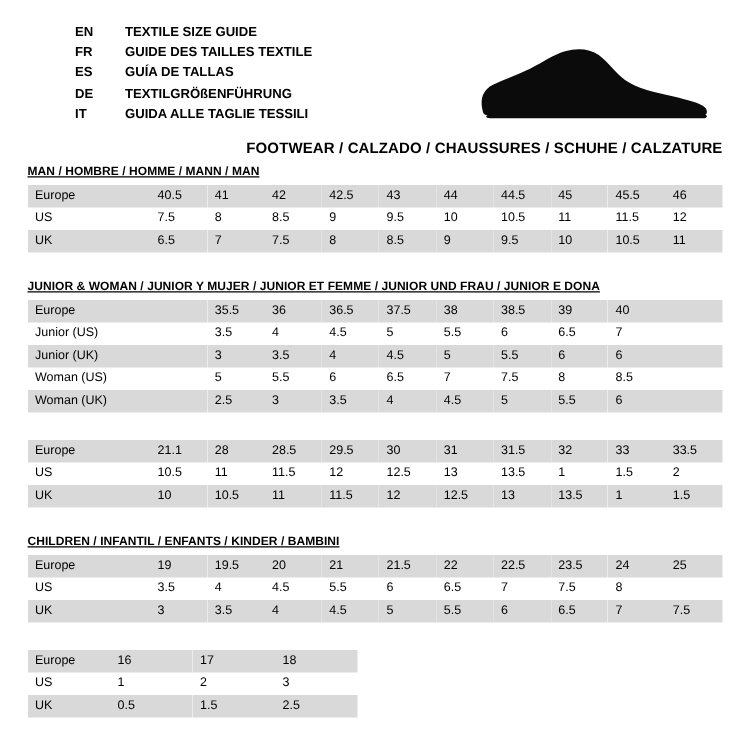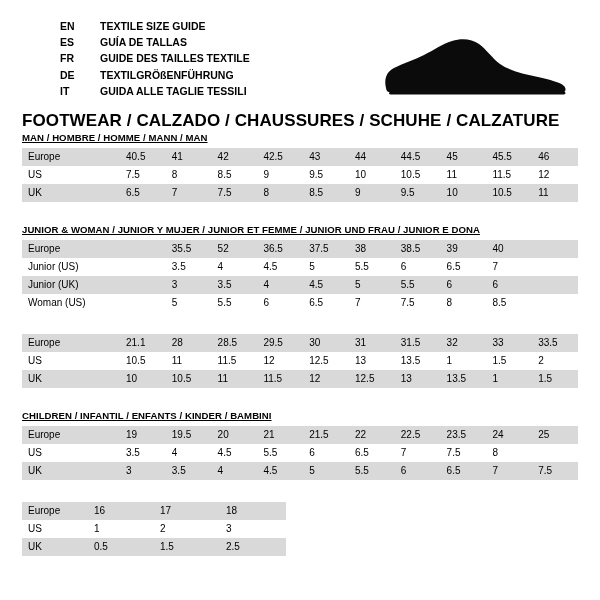--- a/index.html
+++ b/index.html
@@ -47,23 +47,24 @@
   }
   .shoe-icon {
     position: absolute;
     top: 18px;
     right: 10px;
     width: 190px;
     height: 62px;
   }
   .footwear-title {
     margin-top: 12px;
-    font-size: 17px;
+    font-size: 12px;
     font-weight: bold;
     letter-spacing: 0.1px;
+    text-align: right;
   }
   
   .section {
     margin-top: 22px;
   }
   .section-title {
     font-size: 9.6px;
     font-weight: bold;
     margin-bottom: 5px;
     letter-spacing: 0.05px;
@@ -103,26 +104,26 @@
 
 <div class="page">
 
   <div class="header">
     <div class="lang-block">
       <div class="lang-row">
         <div class="lang-code">EN</div>
         <div class="lang-title">TEXTILE SIZE GUIDE</div>
       </div>
       <div class="lang-row">
+        <div class="lang-code">FR</div>
+        <div class="lang-title">GUIDE DES TAILLES TEXTILE</div>
+      </div>
+      <div class="lang-row">
         <div class="lang-code">ES</div>
         <div class="lang-title">GUÍA DE TALLAS</div>
-      </div>
-      <div class="lang-row">
-        <div class="lang-code">FR</div>
-        <div class="lang-title">GUIDE DES TAILLES TEXTILE</div>
       </div>
       <div class="lang-row">
         <div class="lang-code">DE</div>
         <div class="lang-title">TEXTILGRÖßENFÜHRUNG</div>
       </div>
       <div class="lang-row">
         <div class="lang-code">IT</div>
         <div class="lang-title">GUIDA ALLE TAGLIE TESSILI</div>
       </div>
     </div>
@@ -185,21 +186,21 @@
   </div>
 
   <div class="section">
     <div class="section-title">JUNIOR &amp; WOMAN / JUNIOR Y MUJER / JUNIOR ET FEMME / JUNIOR UND FRAU / JUNIOR E DONA</div>
     <table class="size-table">
       <tbody>
           <tr class="shaded">
         <td class="label">Europe</td>
         <td></td>
         <td>35.5</td>
-        <td>52</td>
+        <td>36</td>
         <td>36.5</td>
         <td>37.5</td>
         <td>38</td>
         <td>38.5</td>
         <td>39</td>
         <td>40</td>
         <td></td>
       </tr>
       <tr>
         <td class="label">Junior (US)</td>
@@ -231,20 +232,33 @@
         <td class="label">Woman (US)</td>
         <td></td>
         <td>5</td>
         <td>5.5</td>
         <td>6</td>
         <td>6.5</td>
         <td>7</td>
         <td>7.5</td>
         <td>8</td>
         <td>8.5</td>
+        <td></td>
+      </tr>
+      <tr class="shaded">
+        <td class="label">Woman (UK)</td>
+        <td></td>
+        <td>2.5</td>
+        <td>3</td>
+        <td>3.5</td>
+        <td>4</td>
+        <td>4.5</td>
+        <td>5</td>
+        <td>5.5</td>
+        <td>6</td>
         <td></td>
       </tr>
     </tbody>
       </table>
   </div>
 
   <div class="section">
     <table class="size-table">
       <tbody>
           <tr class="shaded">

